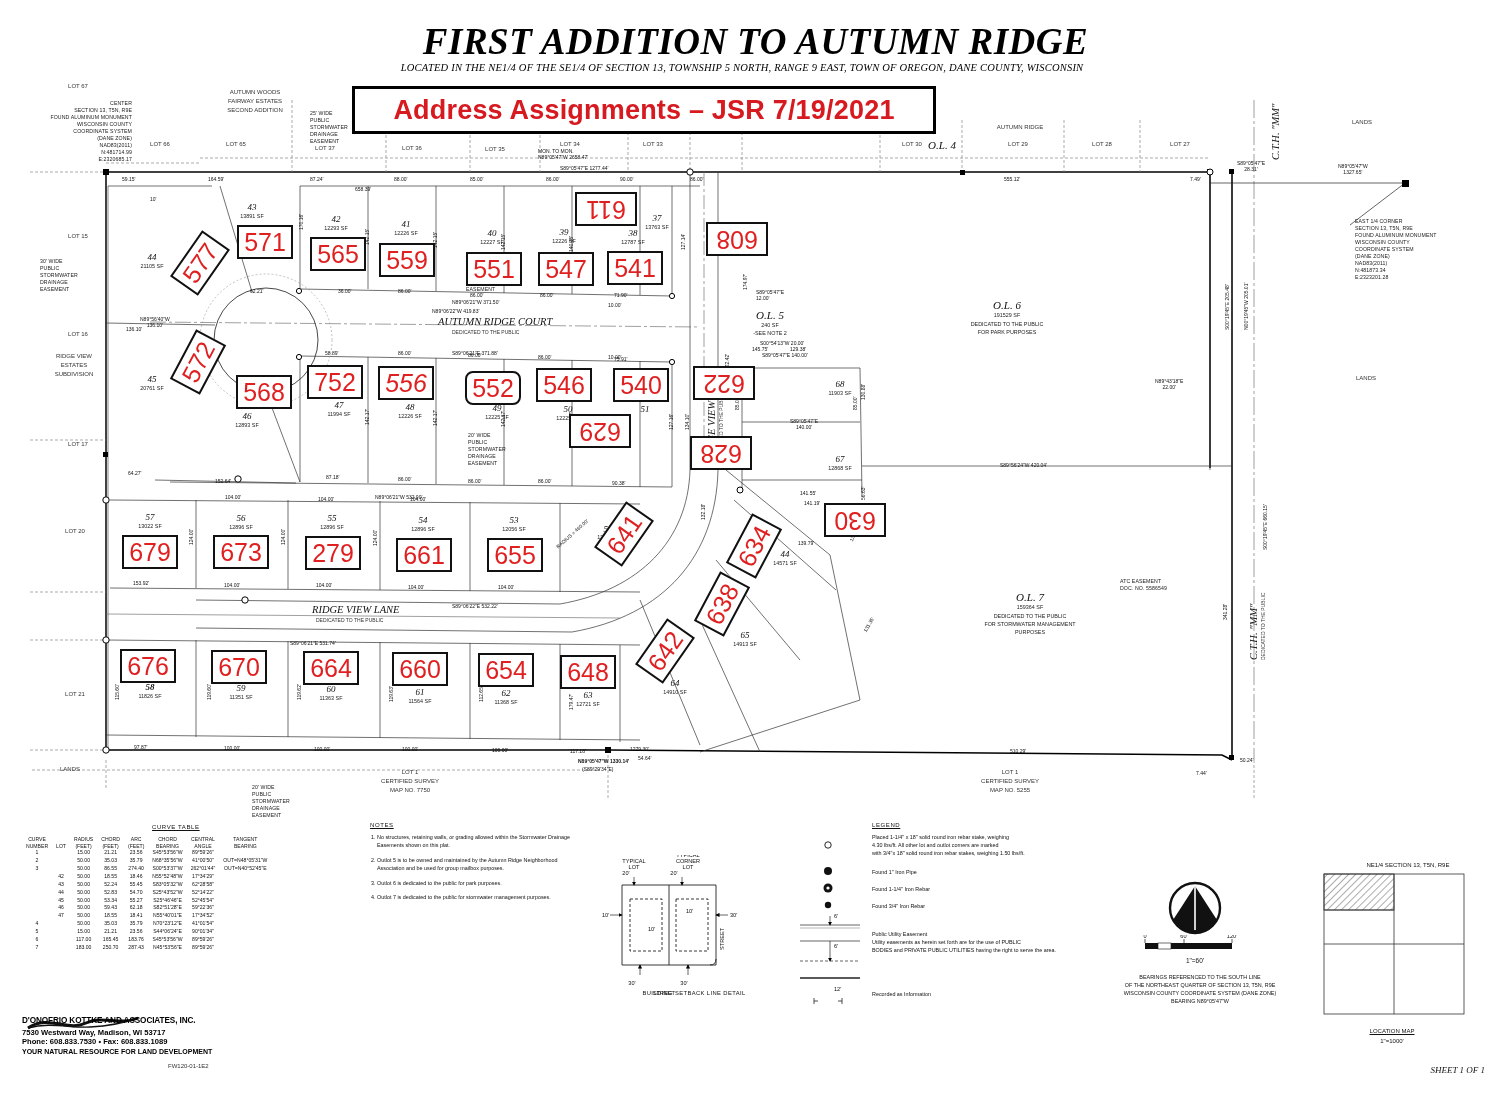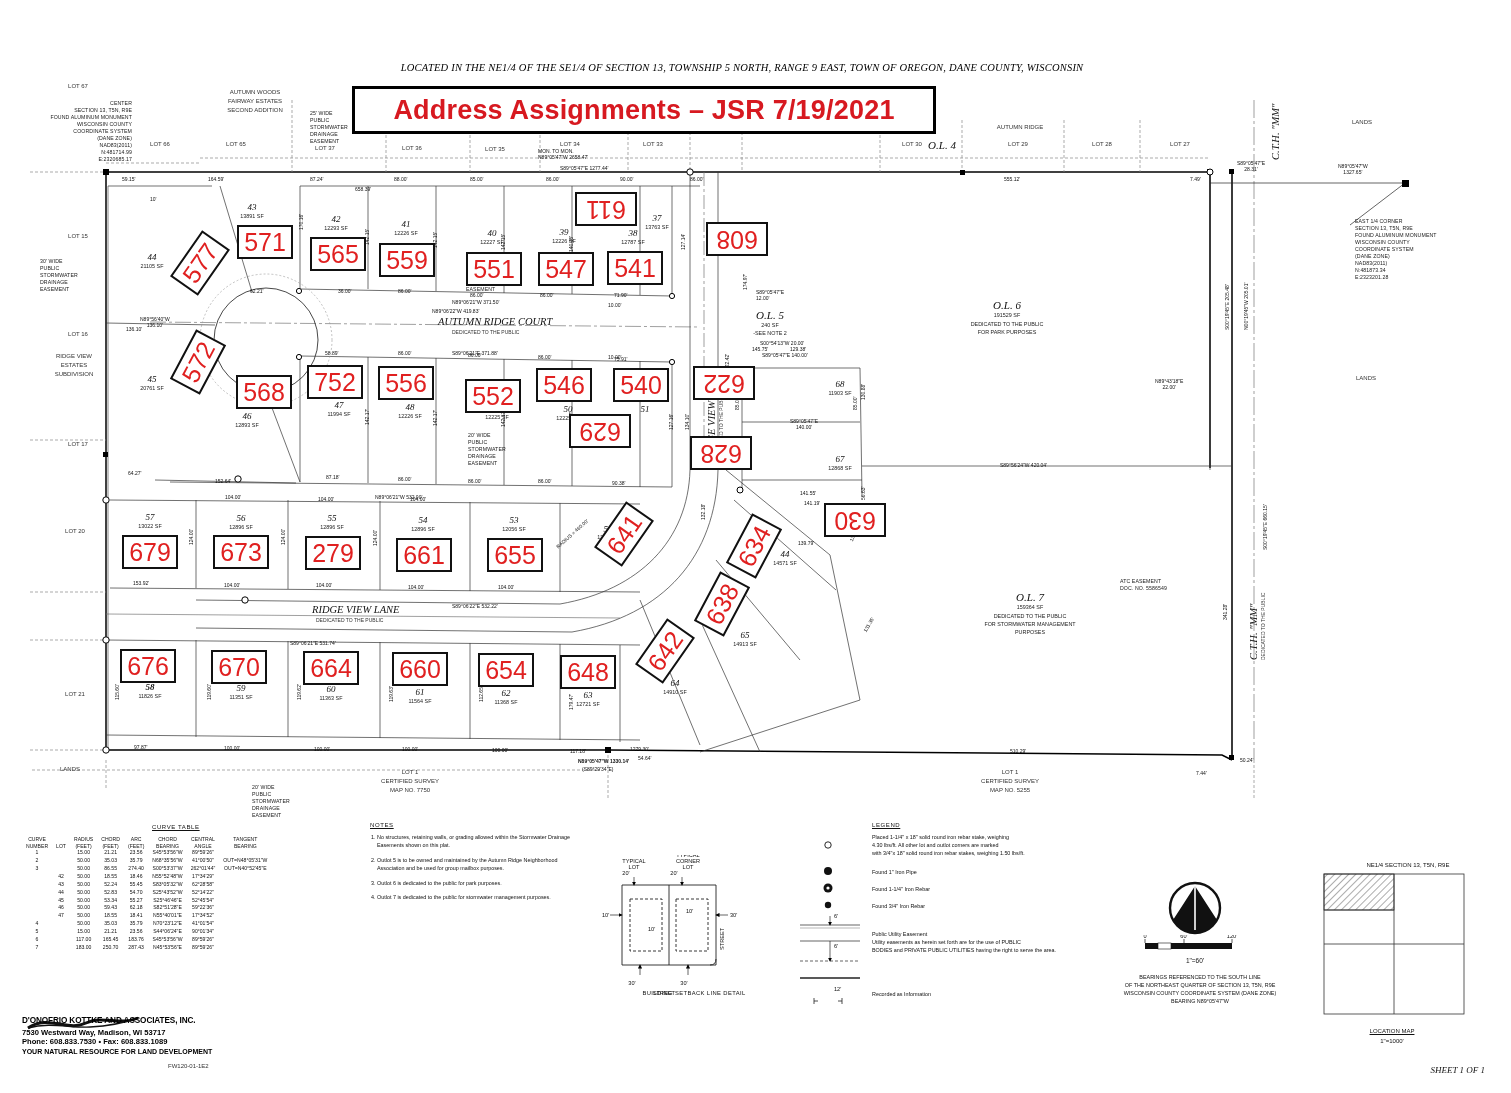--- a/index.html
+++ b/index.html
@@ -165,20 +165,21 @@
   .setback-cap {
     position:absolute; font-family:"Liberation Sans", sans-serif;
     font-size:5.8px; color:#111; text-align:center; letter-spacing:0.4px;
   }
 </style>
 </head>
 <body>
 
 <div id="sheet">
 
+  <div class="abs plat-title">FIRST ADDITION TO AUTUMN RIDGE</div>
   <div class="abs plat-subtitle">LOCATED IN THE NE1/4 OF THE SE1/4 OF SECTION 13, TOWNSHIP 5 NORTH, RANGE 9 EAST, TOWN OF OREGON, DANE COUNTY, WISCONSIN</div>
 
   <div class="abs annot-banner">
     <span>Address Assignments – JSR 7/19/2021</span>
   </div>
 
   <svg class="draw" viewBox="0 0 1511 1093">
     <defs>
       <marker id="ar" markerWidth="6" markerHeight="6" refX="5" refY="3" orient="auto">
         <path d="M0,0 L6,3 L0,6 z" fill="#000"></path>
@@ -340,22 +341,22 @@
   <div class="addr h" style="left:607px; top:251px;">541</div>
 
   <div class="addr v rot90" style="left:637px; top:192px;">611</div>
   <div class="addr v rot90" style="left:768px; top:222px;">608</div>
 
   <div class="addr h" style="left:172px; top:246px; transform:rotate(-55deg);">577</div>
   <div class="addr h" style="left:170px; top:345px; transform:rotate(-62deg);">572</div>
   <div class="addr h" style="left:236px; top:375px;">568</div>
 
   <div class="addr h" style="left:307px; top:365px;">752</div>
-  <div class="addr h" style="left:378px; top:366px;">556</div>
-  <div class="addr h" style="left:465px; top:379px;">552</div>
+  <div class="addr h" style="left:378px; top:366px;font-style:italic;">556</div>
+  <div class="addr h" style="left:465px; top:371px;border-radius:8px;">552</div>
   <div class="addr h" style="left:536px; top:368px;">546</div>
   <div class="addr h" style="left:613px; top:368px;">540</div>
   <div class="addr v rot90" style="left:631px; top:414px;">629</div>
 
   <div class="addr v rot90" style="left:755px; top:366px;">622</div>
   <div class="addr v rot90" style="left:752px; top:436px;">628</div>
   <div class="addr v rot90" style="left:886px; top:503px;">630</div>
 
   <div class="addr h" style="left:122px; top:535px;">679</div>
   <div class="addr h" style="left:213px; top:535px;">673</div>

